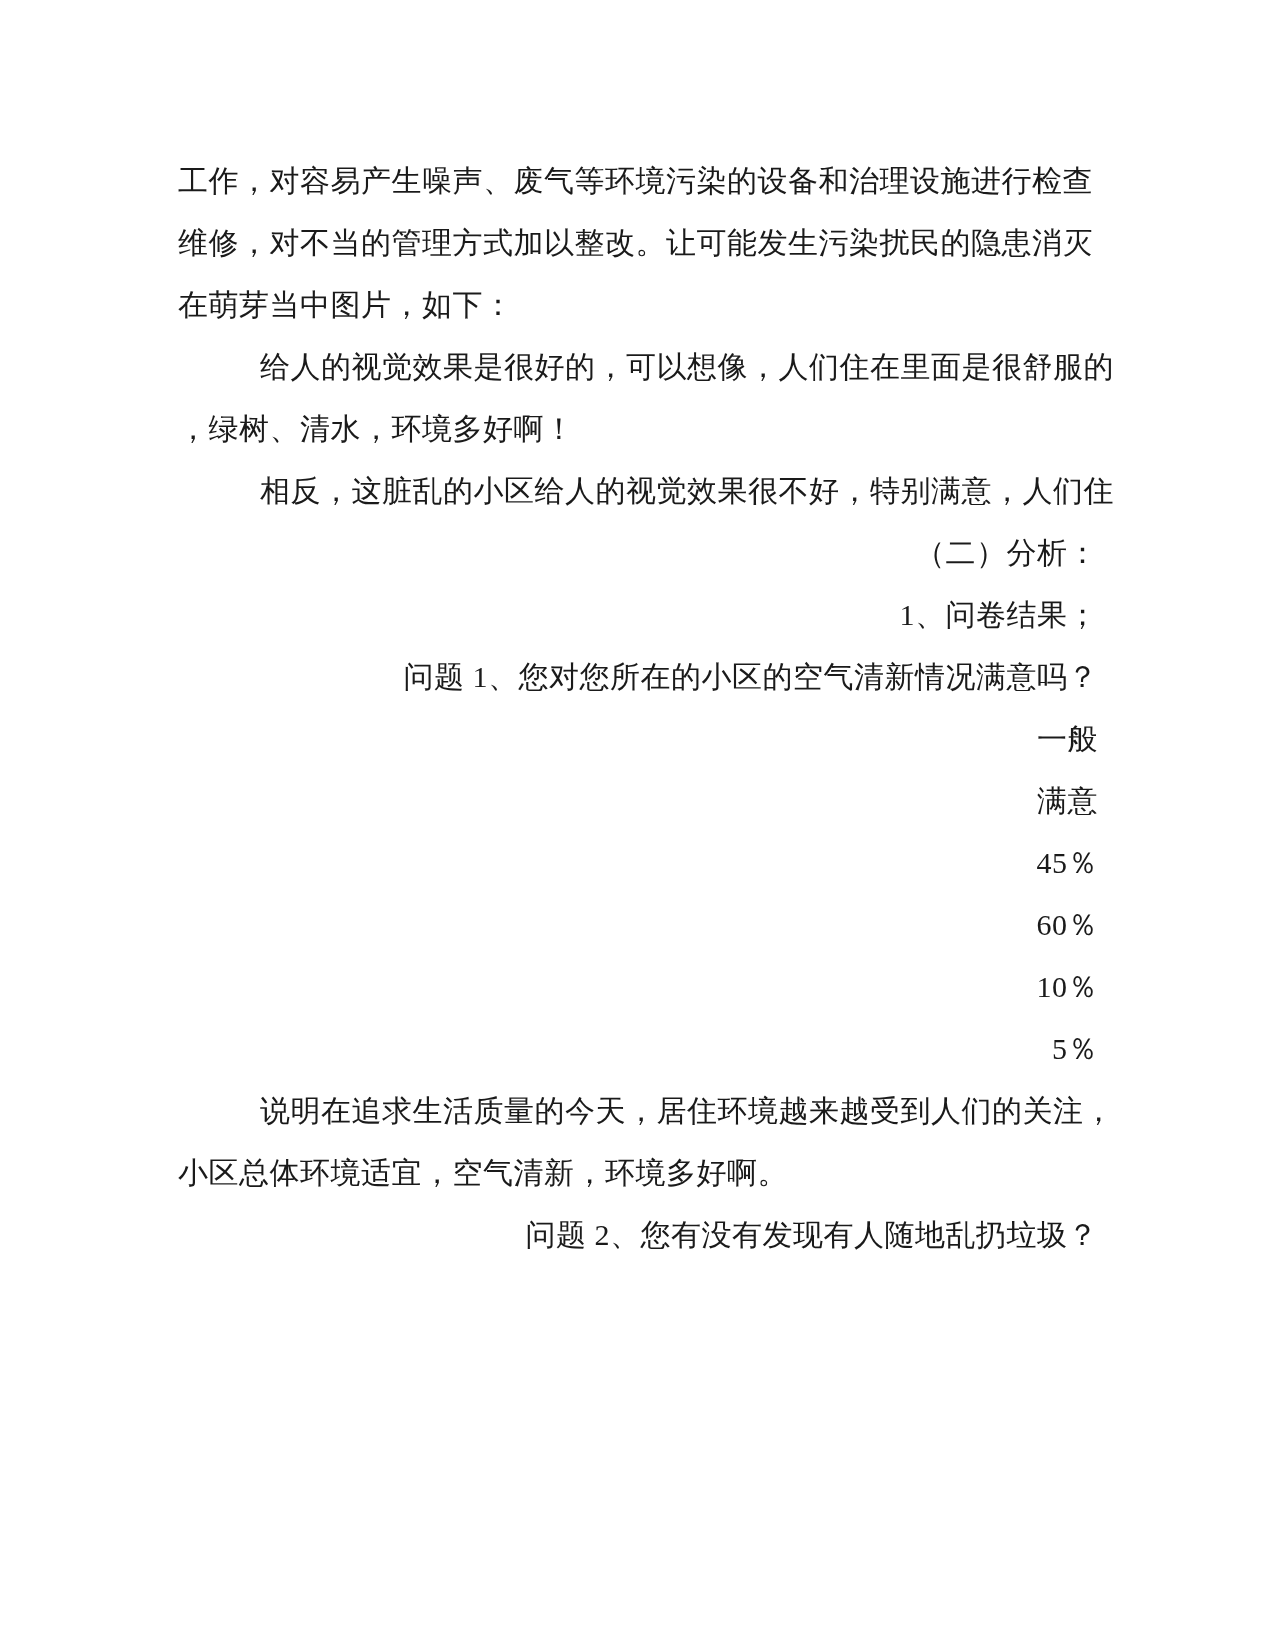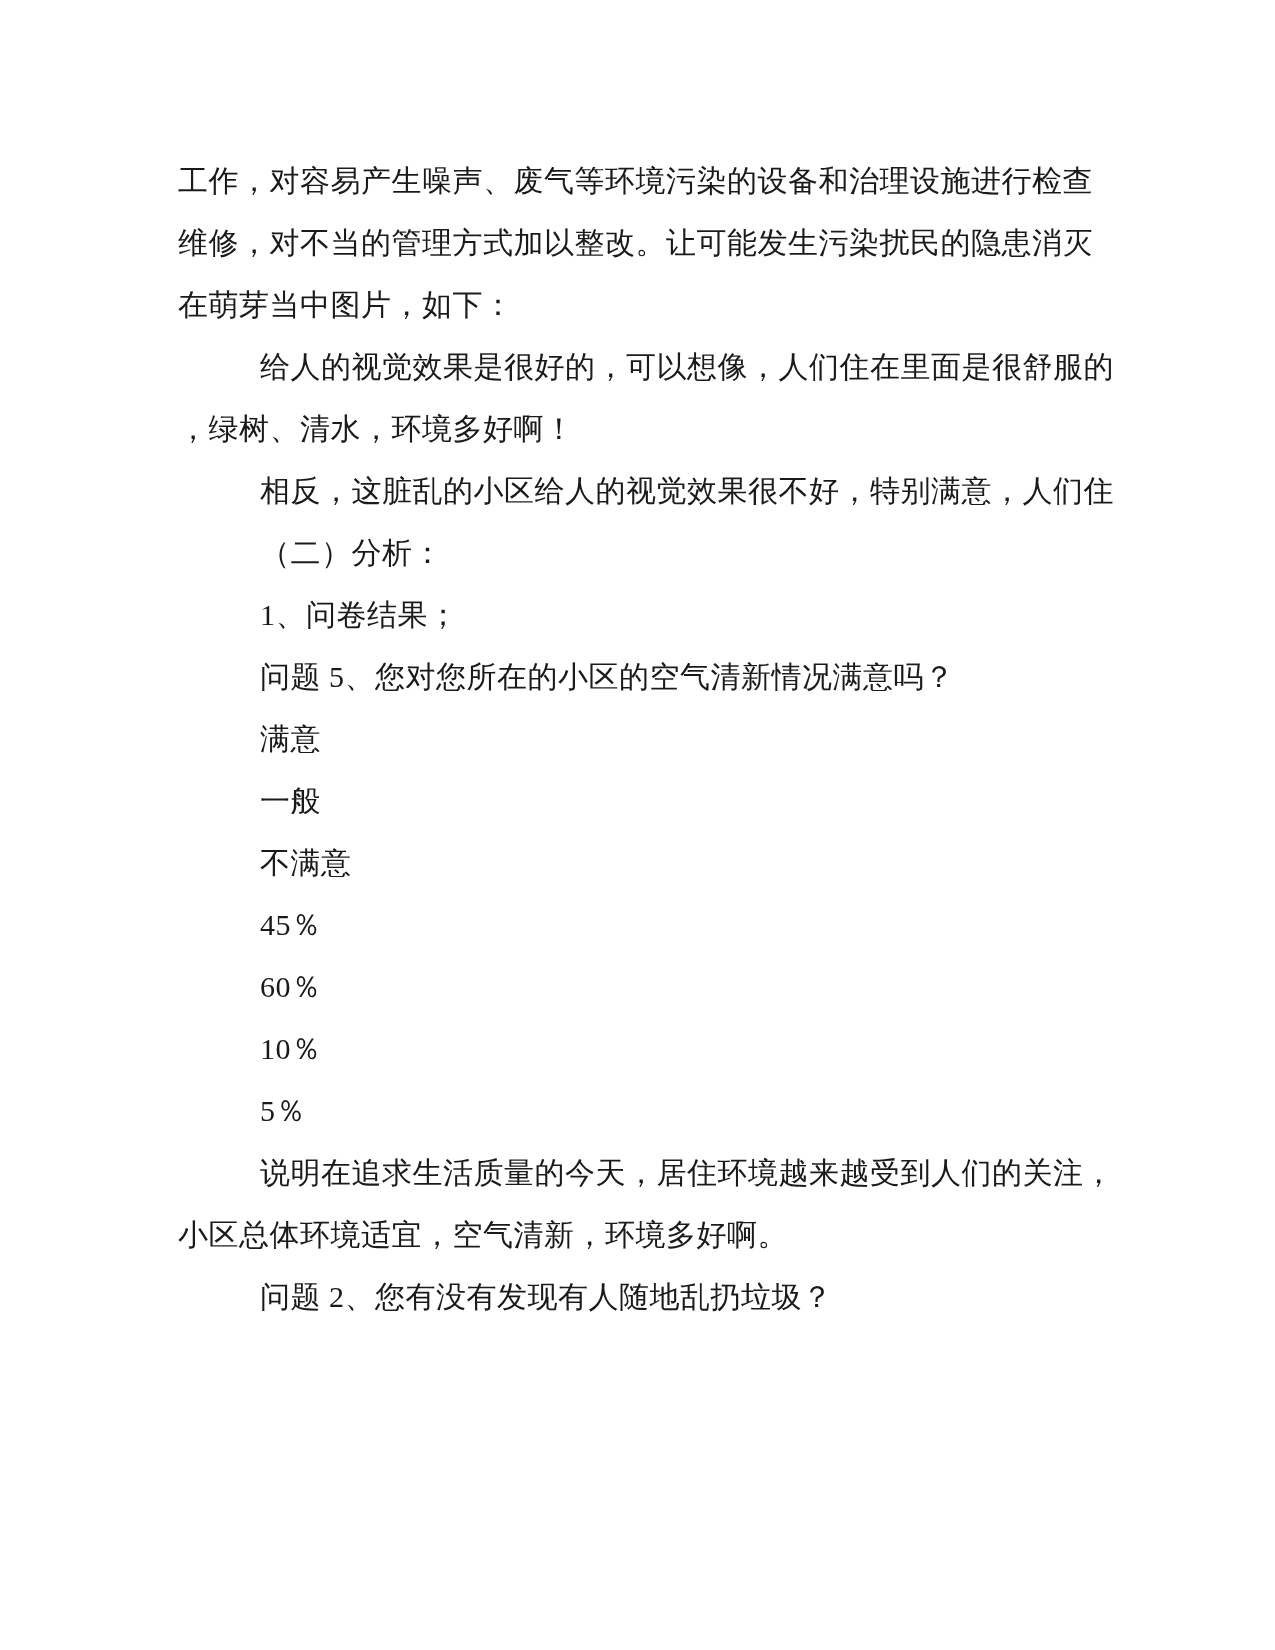--- a/index.html
+++ b/index.html
@@ -28,40 +28,40 @@
   .line {
     font-size: 30px;
     line-height: 62px;
     height: 62px;
     color: #1a1a1a;
     white-space: nowrap;
     letter-spacing: 0.5px;
   }
   .line.indent {
     padding-left: 82px;
+    text-align: right;
   }
 </style>
 </head>
 <body>
 
 <div class="page" style="background: rgb(255, 255, 255); color: rgb(26, 26, 26);">
   <div class="text-block">
 
   <div class="line">工作，对容易产生噪声、废气等环境污染的设备和治理设施进行检查</div>
       <div class="line">维修，对不当的管理方式加以整改。让可能发生污染扰民的隐患消灭</div>
       <div class="line">在萌芽当中图片，如下：</div>
       <div class="line indent">给人的视觉效果是很好的，可以想像，人们住在里面是很舒服的</div>
       <div class="line">，绿树、清水，环境多好啊！</div>
       <div class="line indent">相反，这脏乱的小区给人的视觉效果很不好，特别满意，人们住</div>
       <div class="line indent">（二）分析：</div>
       <div class="line indent">1、问卷结果；</div>
-      <div class="line indent">问题 5、您对您所在的小区的空气清新情况满意吗？</div>
+      <div class="line indent">问题 1、您对您所在的小区的空气清新情况满意吗？</div>
+      <div class="line indent">一般</div>
       <div class="line indent">满意</div>
-      <div class="line indent">一般</div>
-      <div class="line indent">不满意</div>
       <div class="line indent">45％</div>
       <div class="line indent">60％</div>
       <div class="line indent">10％</div>
       <div class="line indent">5％</div>
       <div class="line indent">说明在追求生活质量的今天，居住环境越来越受到人们的关注，</div>
       <div class="line">小区总体环境适宜，空气清新，环境多好啊。</div>
       <div class="line indent">问题 2、您有没有发现有人随地乱扔垃圾？</div>
     </div>
 </div>
 

